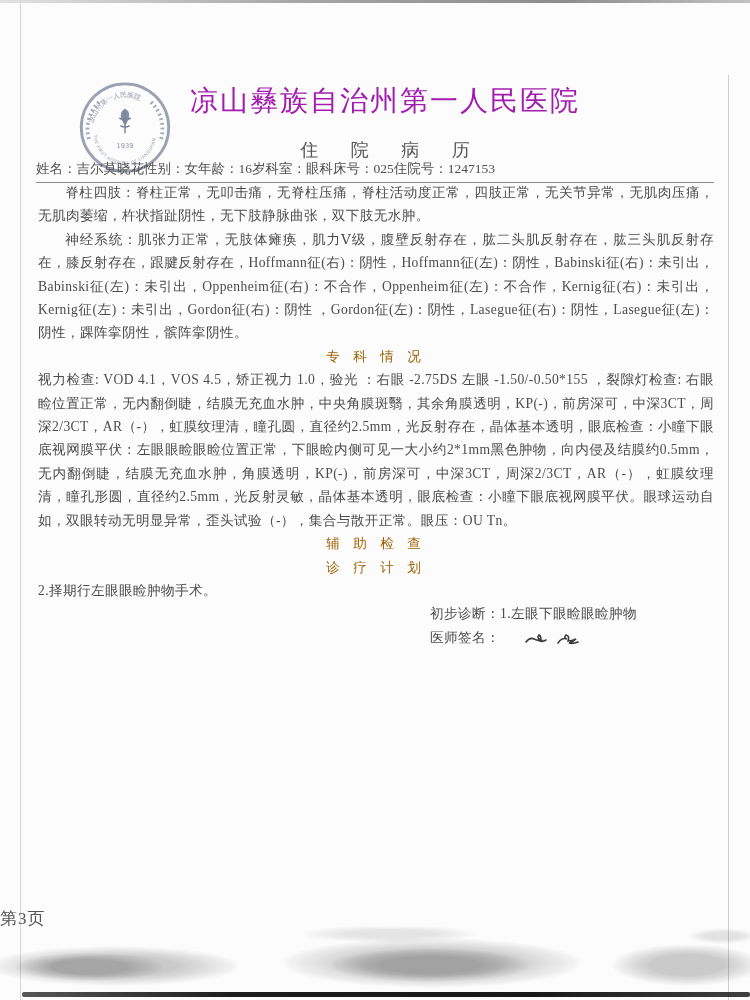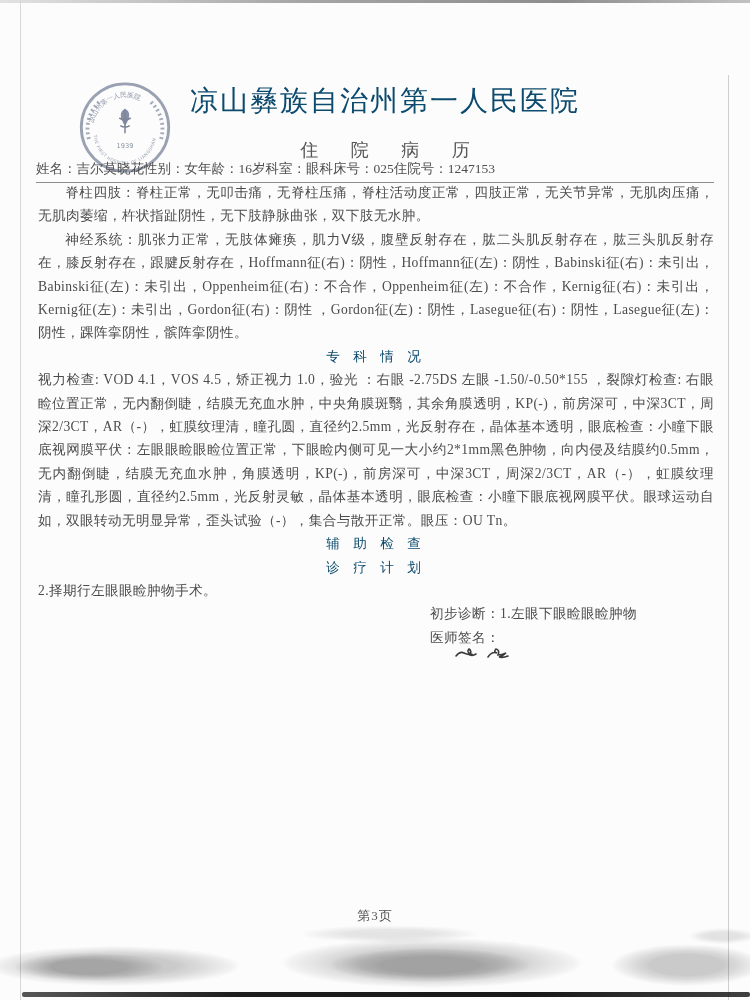--- a/index.html
+++ b/index.html
@@ -10,45 +10,44 @@
     color:#4a4a4a;
   }
   
   .edge-left{position:absolute;left:20px;top:0;width:1px;height:1000px;background:#d7d7d7;}
   .edge-right{position:absolute;left:728px;top:75px;width:1px;height:925px;background:#cfcfcf;}
   .edge-top{position:absolute;left:0;top:0;width:750px;height:3px;
     background:linear-gradient(90deg,rgba(80,80,80,0.15) 0%,rgba(60,60,60,0.45) 40%,rgba(50,50,50,0.55) 75%,rgba(60,60,60,0.3) 100%);}
   
   .logo{position:absolute;left:76px;top:80px;width:98px;height:95px;}
   .title-wrap{position:absolute;left:150px;top:82px;width:470px;text-align:center;}
-  .hospital-name{font-size:28px;letter-spacing:2px;color:#0c4a6e;font-weight:400;}
+  .hospital-name{font-size:28px;letter-spacing:2px;color:#a21caf;font-weight:400;}
   .doc-title{margin-top:18px;font-size:18px;letter-spacing:14px;text-indent:14px;color:#555;}
   
   .patient-row{
     position:absolute;left:36px;top:158px;width:678px;height:24px;
     border-bottom:1px solid #8f8f8f;display:flex;justify-content:flex-start;
     font-size:13.5px;color:#4e4e4e;line-height:22px;white-space:nowrap;
   }
   .patient-row .f{display:inline-block;}
   
   .doc-body{
     position:absolute;left:38px;top:181px;width:676px;
     font-size:13.6px;line-height:23.4px;text-align:justify;color:#4b4b4b;
     letter-spacing:0.4px;
-    font-family:Liberation Serif, serif;
   }
   .doc-body p{margin:0;}
   .indent{text-indent:2em;}
-  .sec-h{text-align:center;letter-spacing:5px;color:#0c4a6e;}
+  .sec-h{text-align:center;letter-spacing:5px;color:#a16207;}
   .diag-block{margin-left:392px;}
-  .sig-line{display:flex;align-items:flex-start;flex-direction:column;}
+  .sig-line{display:flex;align-items:flex-end;}
   .sig-svg{margin-left:24px;margin-top:-4px;}
   
-  .page-footer{position:absolute;left:0;top:907px;width:750px;text-align:center;
-    font-size:13px;color:#555;letter-spacing:1px;}
+  .page-footer{position:absolute;left:0;top:907px;width:750px;
+    font-size:17px;color:#555;letter-spacing:1px;}
   
   .smudge{position:absolute;border-radius:50%;filter:blur(3px);}
   .striate{background-image:
      repeating-linear-gradient(0deg, rgba(10,10,10,0.55) 0 1px, rgba(10,10,10,0.05) 1px 3px);}
   .sm-mask{ -webkit-mask-image:radial-gradient(ellipse at center, #000 35%, transparent 75%);
             mask-image:radial-gradient(ellipse at center, #000 35%, transparent 75%);}
   .bottom-bar{position:absolute;left:22px;top:992px;width:728px;height:5px;
     background:linear-gradient(90deg,rgba(30,30,30,0.75),#1c1c1c 30%,#181818 70%,rgba(30,30,30,0.85));
     filter:blur(0.7px);border-radius:2px;}
 </style>

